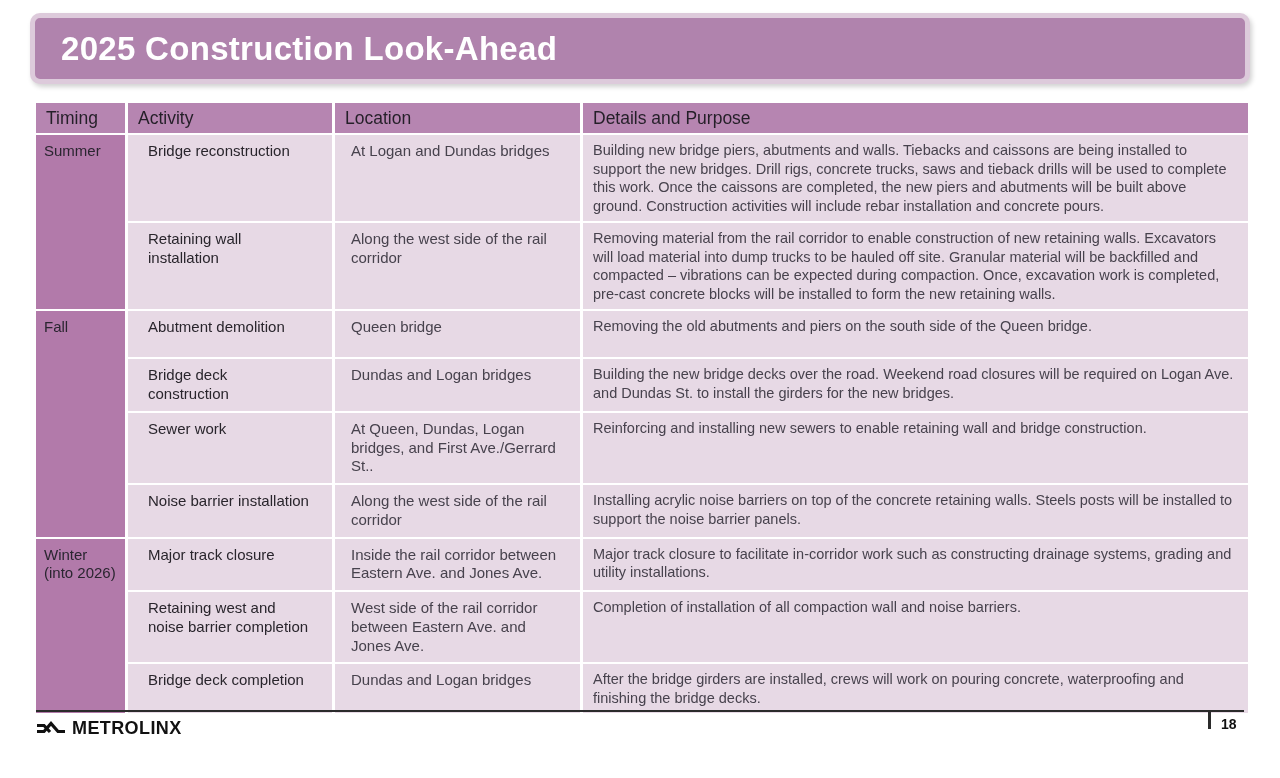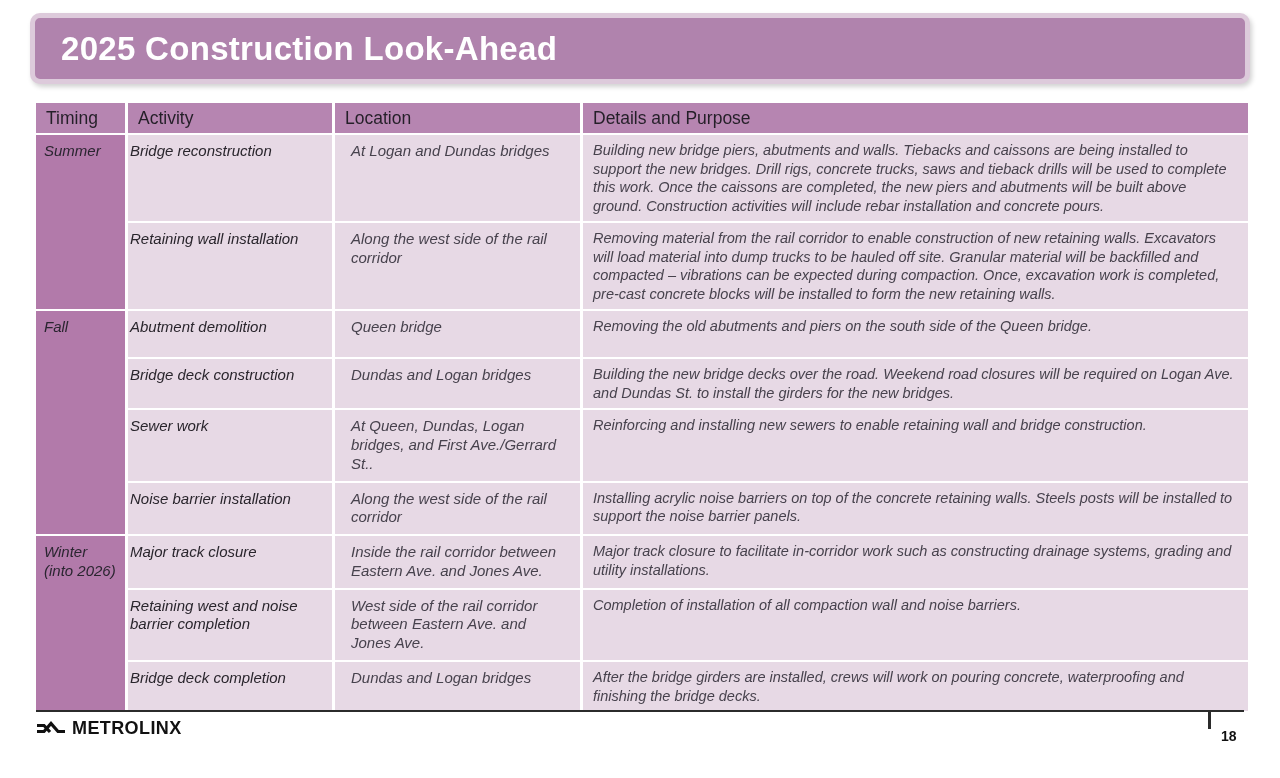--- a/index.html
+++ b/index.html
@@ -35,44 +35,44 @@
   col.c-timing{width:89px;}
   col.c-activity{width:204px;}
   col.c-location{width:245px;}
   col.c-details{width:auto;}
   thead th{
     background:var(--header-bg);
     text-align:left;font-weight:normal;font-size:17.5px;color:#241f28;
     padding:4px 10px;height:30px;vertical-align:middle;
   }
   tbody tr{height:46px;}
-  tbody td{vertical-align:top;font-style:italic;}
+  tbody td{vertical-align:top;}
   td.timing{
     background:var(--timing-bg);
     color:#2a2530;font-size:15px;padding:7px 8px;line-height:1.25;
   }
   td.activity{
     background:var(--row-bg);
-    color:#29252c;font-size:15px;padding:7px 2px;line-height:1.25;
+    color:#29252c;font-size:15px;padding:7px 20px;line-height:1.25;
   }
   td.location{
     background:var(--row-bg);
     color:#47424d;font-size:15px;padding:7px 16px;line-height:1.25;
   }
   td.details{
     background:var(--row-bg);
     color:#47424d;font-size:14.5px;padding:6px 10px;line-height:1.28;
   }
 
   
   .footer-line{position:absolute;left:36px;top:710px;width:1208px;height:2px;background:#2b2b2b;}
   .brand{position:absolute;left:36px;top:718px;display:flex;align-items:flex-start;gap:6px;}
   .brand .word{font-size:18px;font-weight:bold;letter-spacing:0.4px;color:#111;}
   .page-tick{position:absolute;left:1208px;top:711px;width:3px;height:18px;background:#2b2b2b;}
-  .page-num{position:absolute;left:1221px;top:716px;font-size:14px;font-weight:bold;color:#111;margin-top:12px;}
+  .page-num{position:absolute;left:1221px;top:716px;font-size:14px;font-weight:bold;color:#111;}
 </style>
 </head>
 <body>
 
 <div class="slide">
 
   <div class="title-bar">
     <h1>2025 Construction Look-Ahead</h1>
   </div>
 

